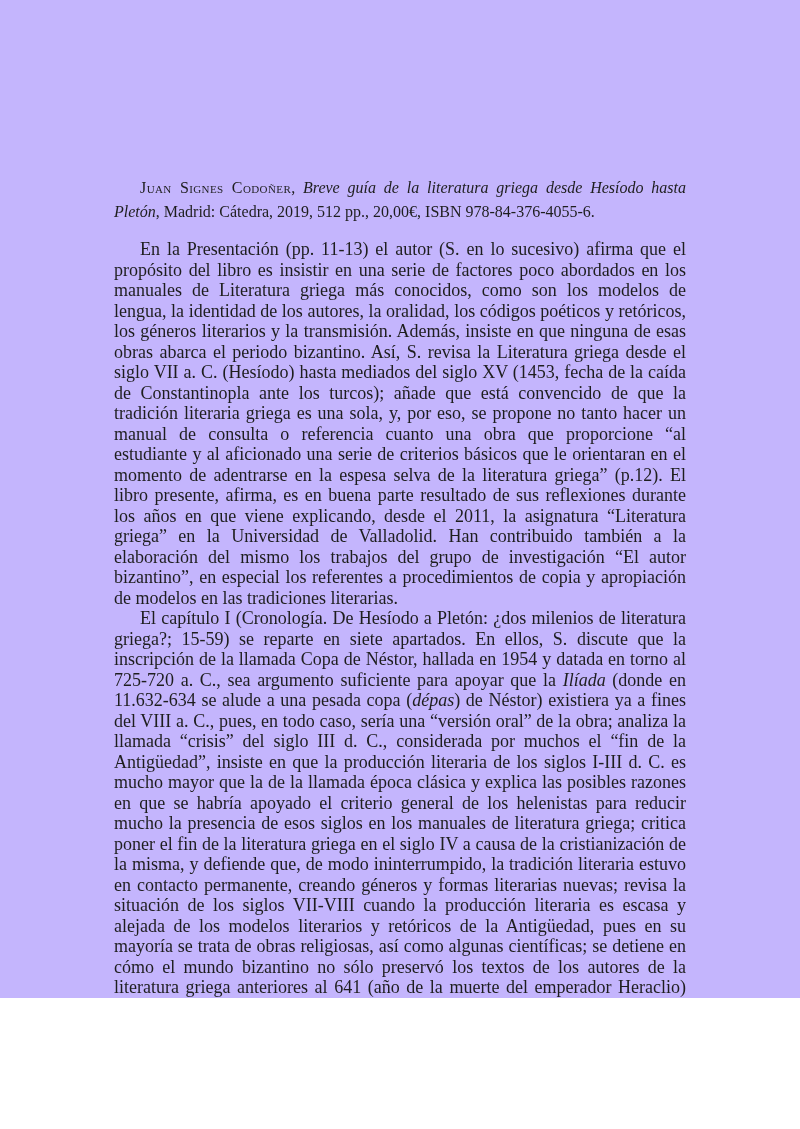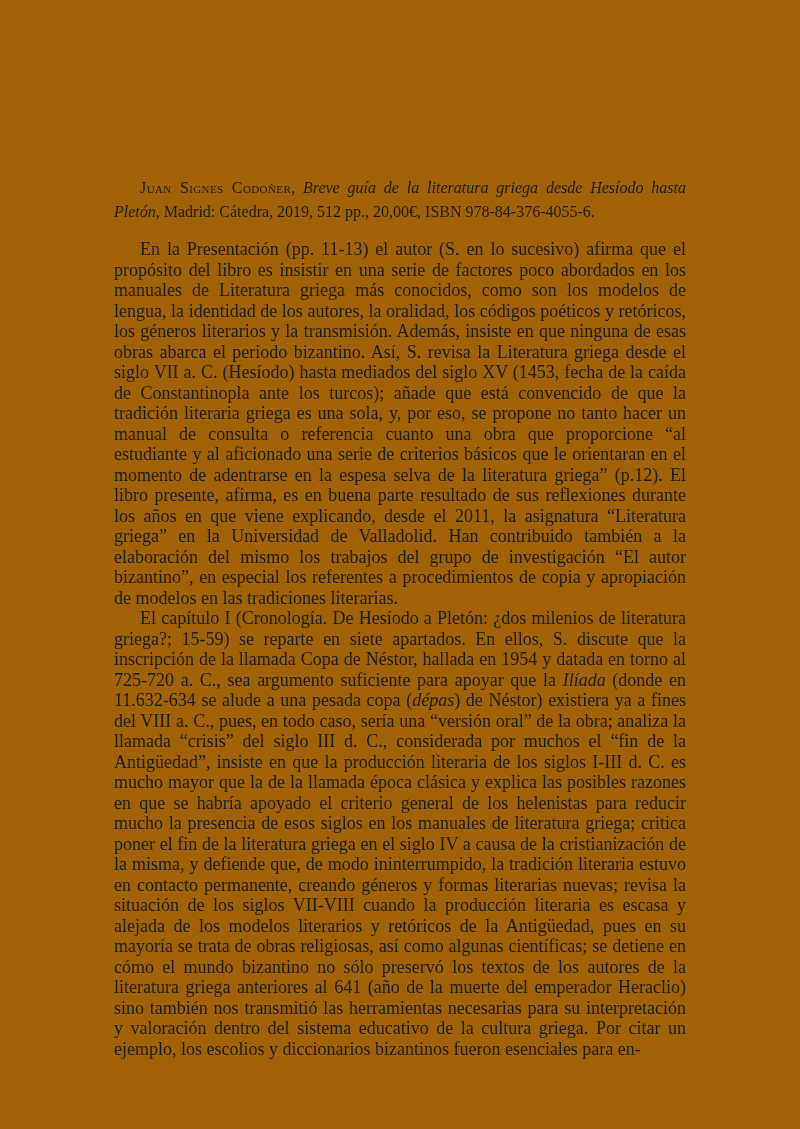--- a/index.html
+++ b/index.html
@@ -1,22 +1,22 @@
 <!DOCTYPE html>
 <html lang="es"><head>
 <meta charset="utf-8">
 <style>
   * { margin: 0; padding: 0; box-sizing: border-box; }
   html, body { background: #ffffff; }
   .page {
     position: relative;
     width: 800px;
-    height: 1129px;
+    height: 998px;
     margin: 0 auto;
-    background: #a16207;
+    background: #c4b5fd;
     color: #1e1e1e;
     font-family: "Liberation Serif", "DejaVu Serif", serif;
     overflow: hidden;
   }
   .content {
     position: absolute;
     left: 114px;
     top: 176px;
     width: 572px;
   }

